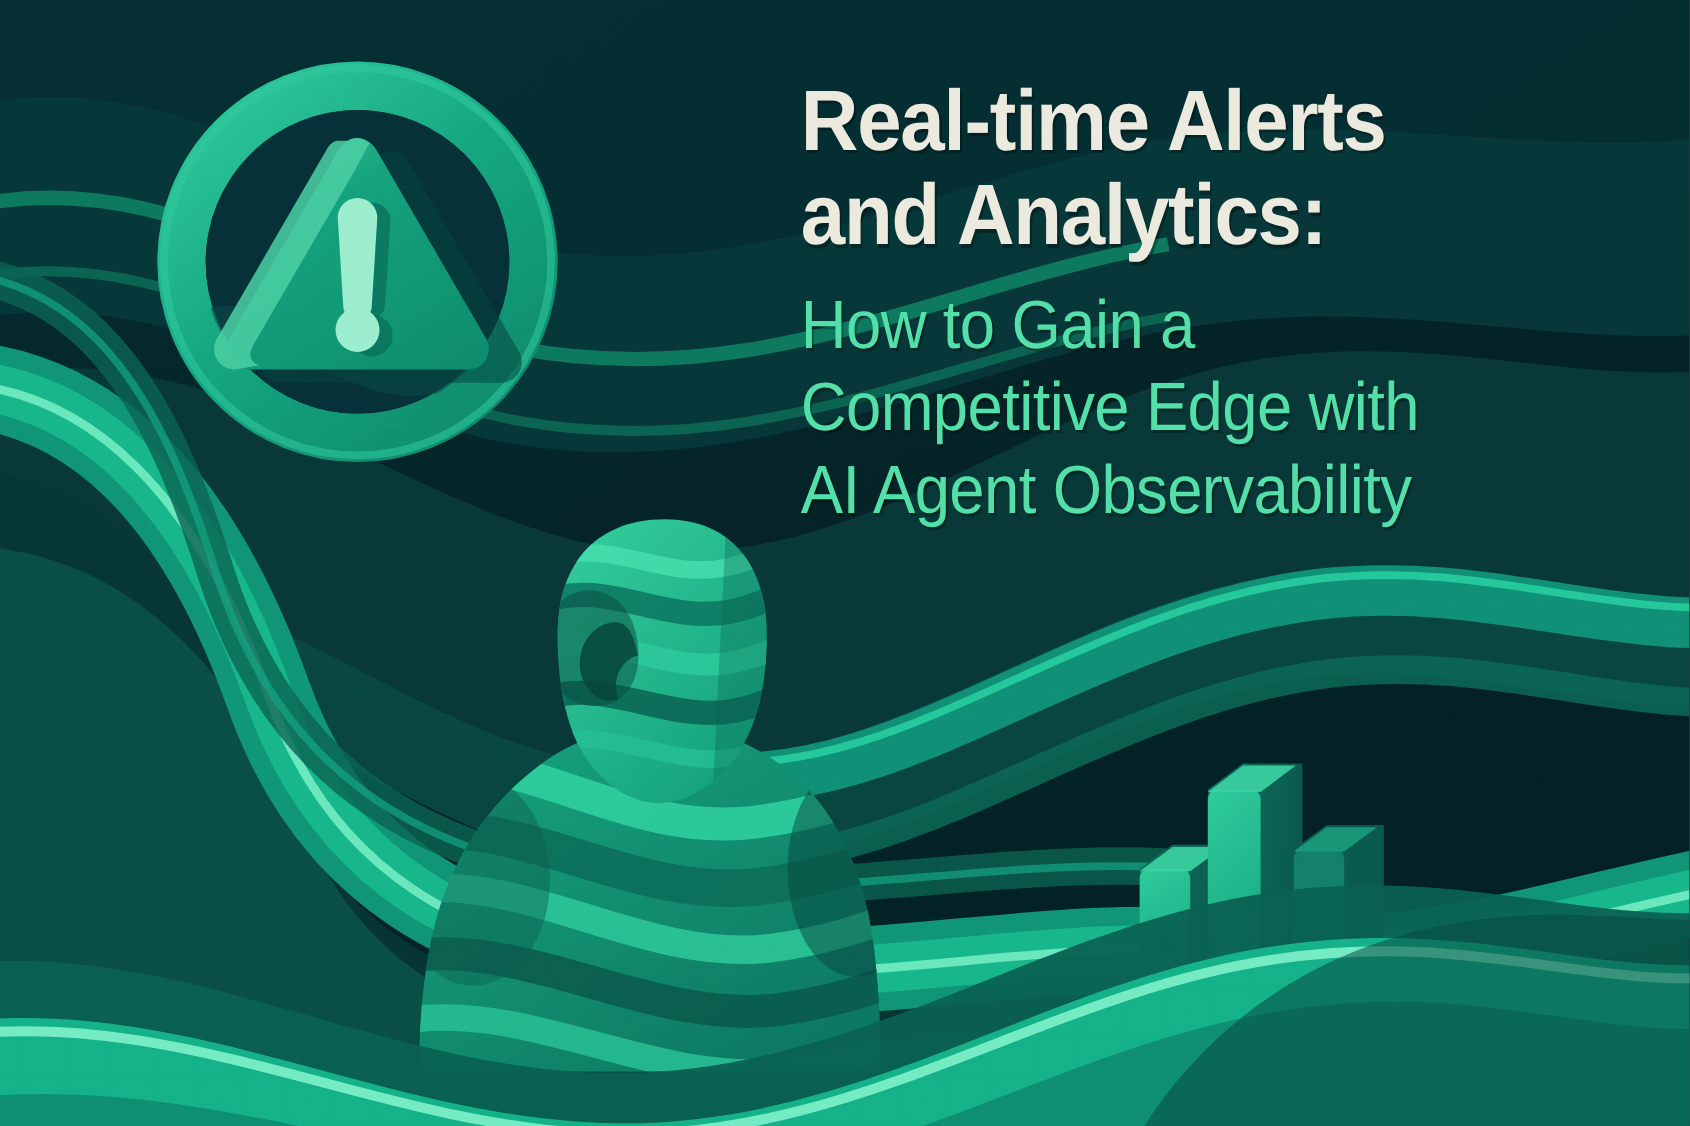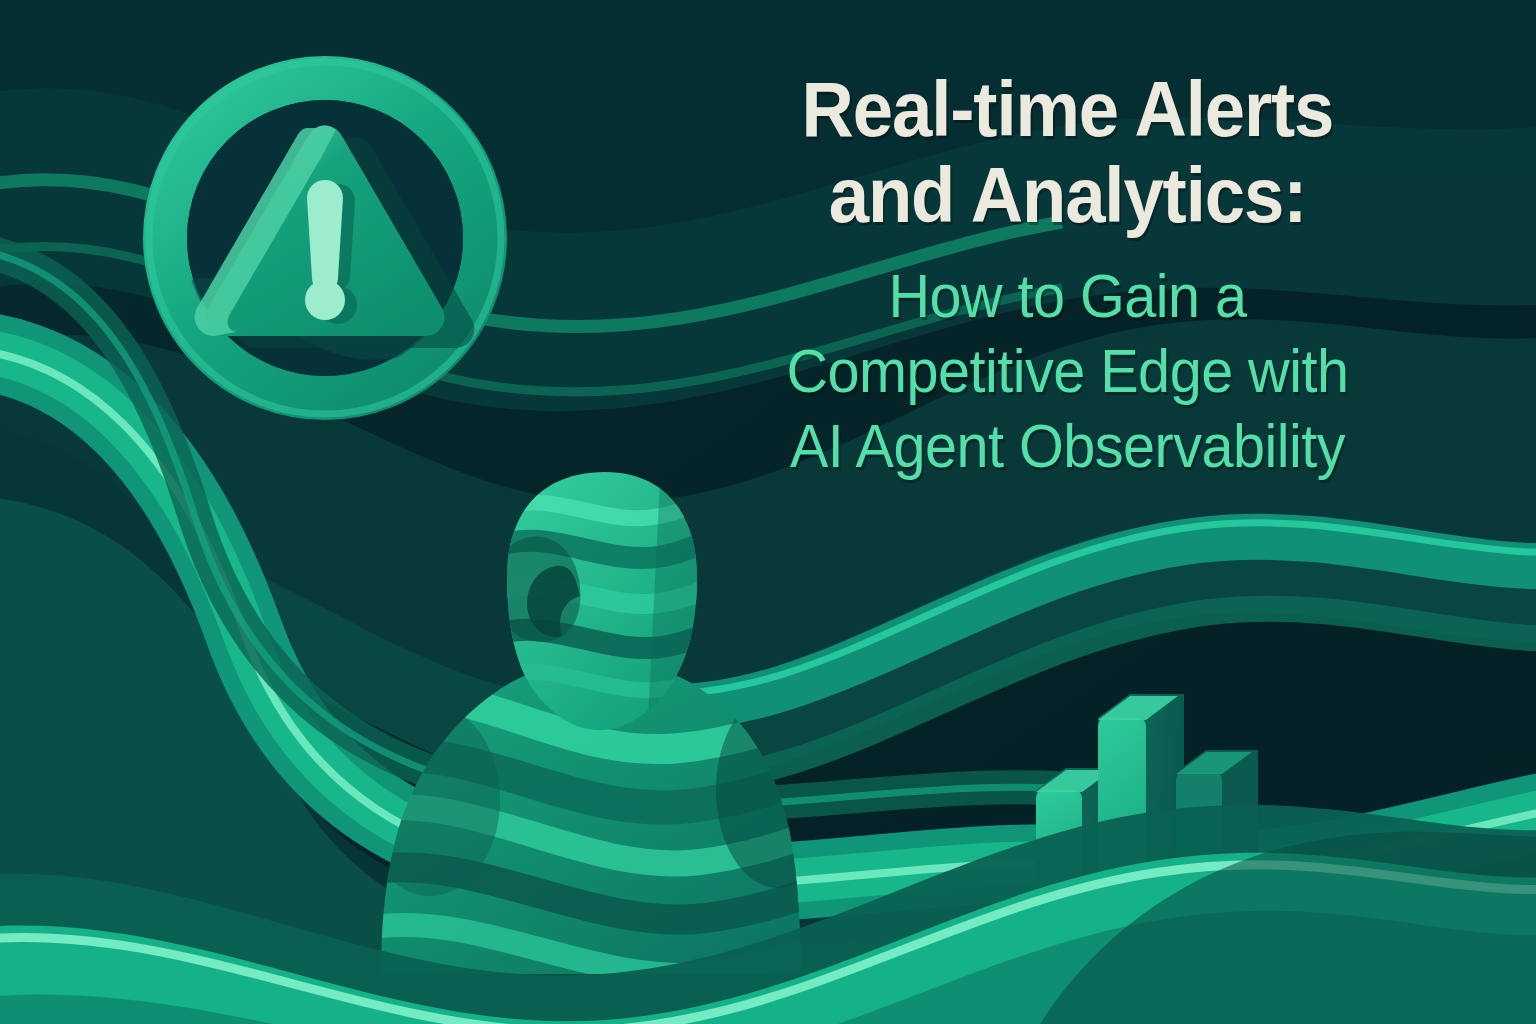--- a/index.html
+++ b/index.html
@@ -6,21 +6,20 @@
   html,body { width:1536px; height:1024px; overflow:hidden; }
   body {
     background:#042329;
     font-family:"Liberation Sans", sans-serif;
   }
   #stage {
     position:relative;
     width:1536px; height:1024px;
     overflow:hidden;
     background:#042329;
-    text-align:center;
   }
   #art { position:absolute; inset:0; width:1536px; height:1024px; display:block; }
 
   
   #text-block {
     position:absolute;
     left:728px; top:66px;
     width:730px;
     z-index:40;
     pointer-events:none;

